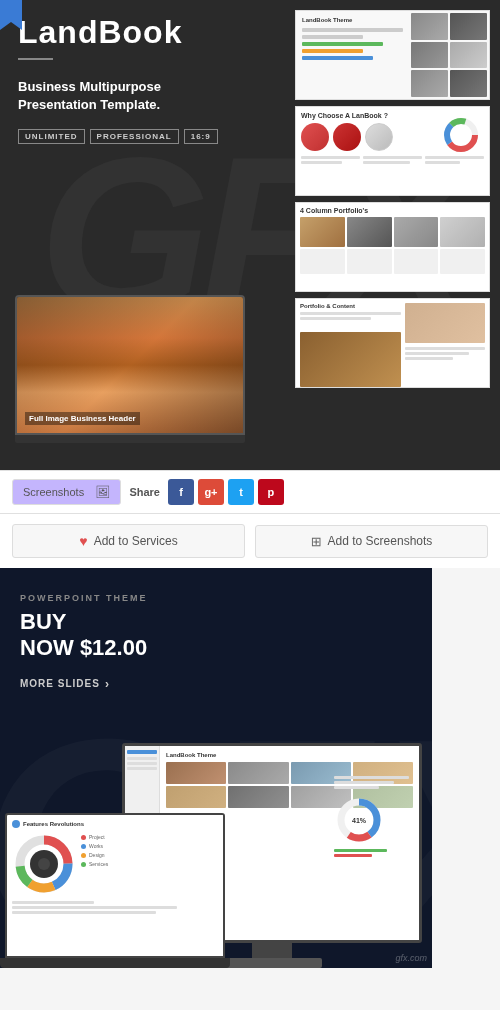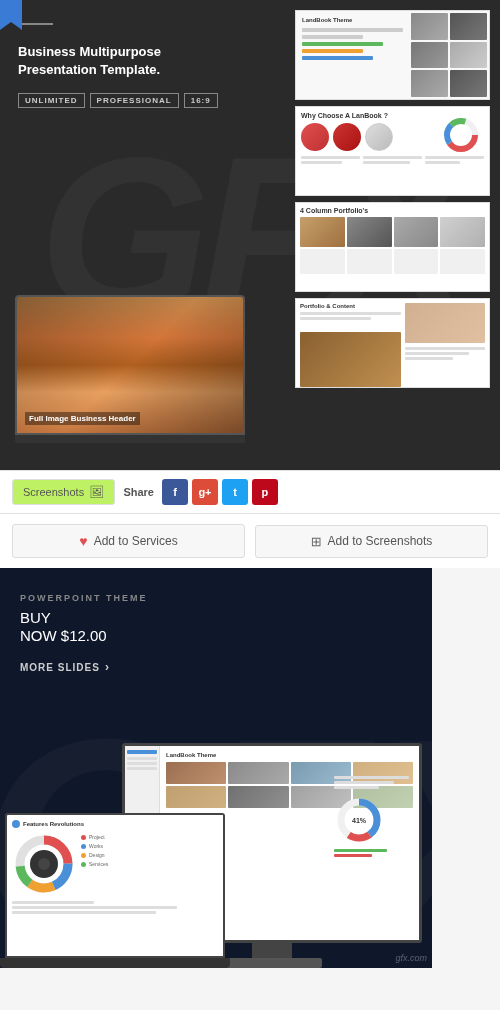--- a/index.html
+++ b/index.html
@@ -311,22 +311,22 @@
       border-bottom: 1px solid #e0e0e0;
       padding: 8px 12px;
       display: flex;
       align-items: center;
       gap: 8px;
     }
 
     .screenshots-btn {
       display: flex;
       align-items: center;
-      gap: 5px;
-      background: #bef264;
+      gap: 11px;
+      background: #c4b5fd;
       border: 1px solid #ddd;
       border-radius: 3px;
       padding: 5px 10px;
       font-size: 11px;
       color: #555;
       cursor: pointer;
     }
 
     .share-label {
       font-size: 11px;
@@ -442,22 +442,22 @@
     .powerpoint-label {
       font-size: 9px;
       color: #888;
       font-weight: 600;
       letter-spacing: 2px;
       text-transform: uppercase;
       margin-bottom: 6px;
     }
 
     .price-label {
-      font-size: 15px;
-      font-weight: 400;
+      font-size: 22px;
+      font-weight: 700;
       color: #ffffff;
       line-height: 1.2;
       margin-bottom: 15px;
     }
 
     .more-slides-link {
       display: flex;
       align-items: center;
       gap: 5px;
       font-size: 10px;
@@ -665,20 +665,21 @@
   </style>
 </head>
 <body>
 
 <div class="hero-section">
   <div class="watermark">GFX</div>
 
   <div class="top-tag"></div>
 
   <div class="hero-left">
+    <div class="brand-title">LandBook</div>
     <div class="brand-divider"></div>
     <div class="brand-subtitle">Business Multipurpose Presentation Template.</div>
     <div class="tags-row">
       <div class="tag-item">UNLIMITED</div>
       <div class="tag-item">PROFESSIONAL</div>
       <div class="tag-item">16:9</div>
     </div>
   </div>
 
   <div class="laptop-mockup">

